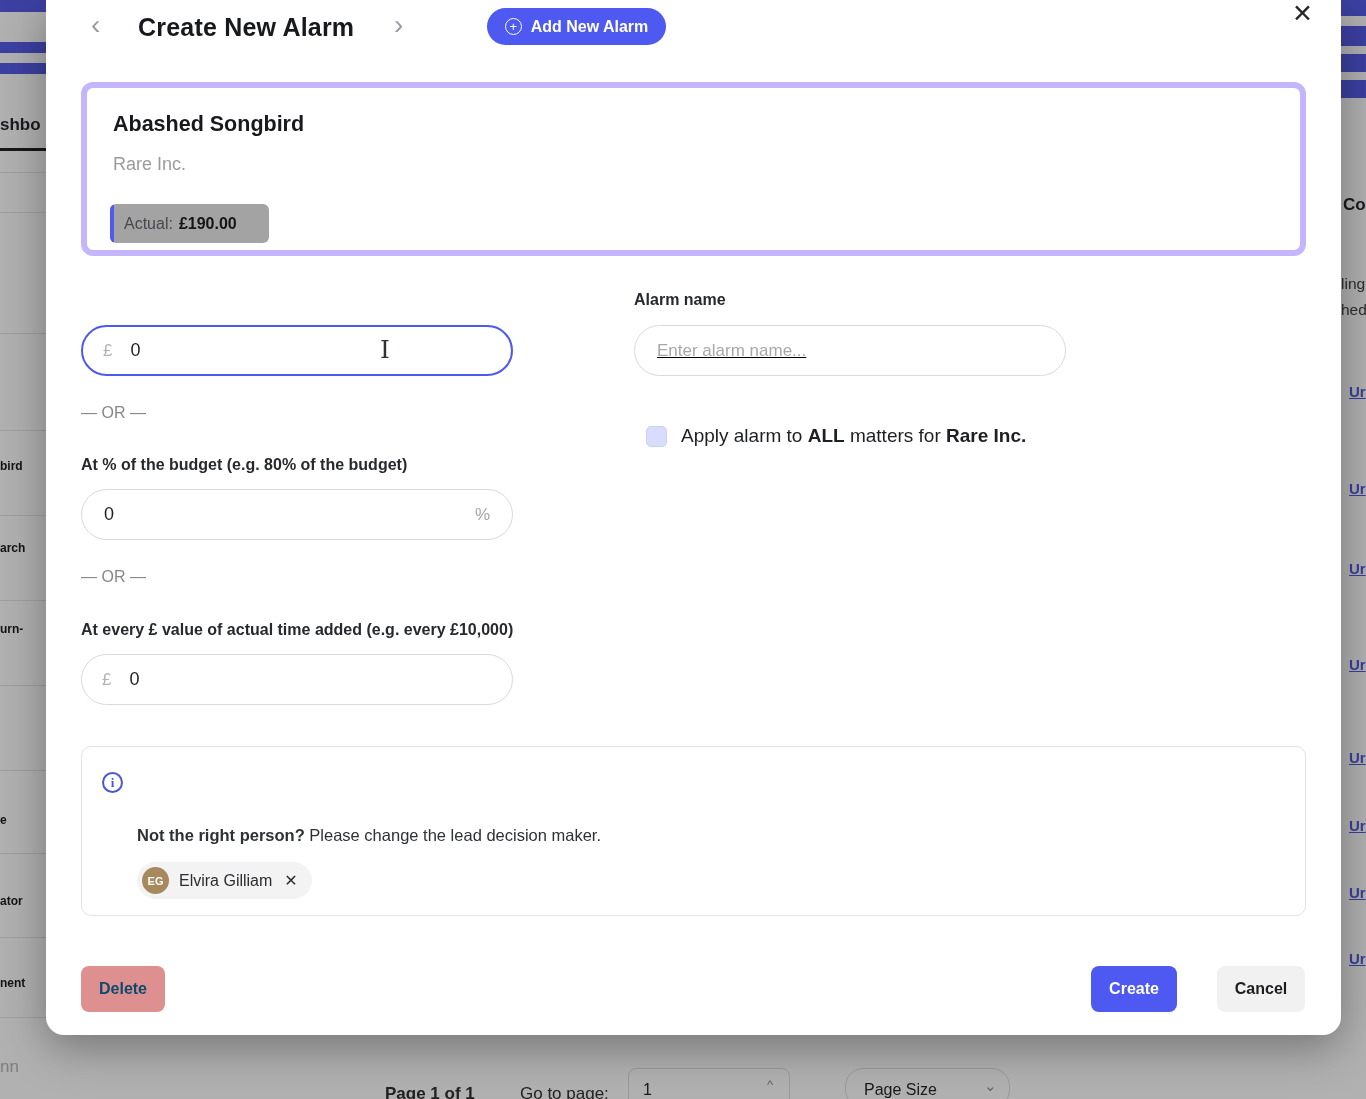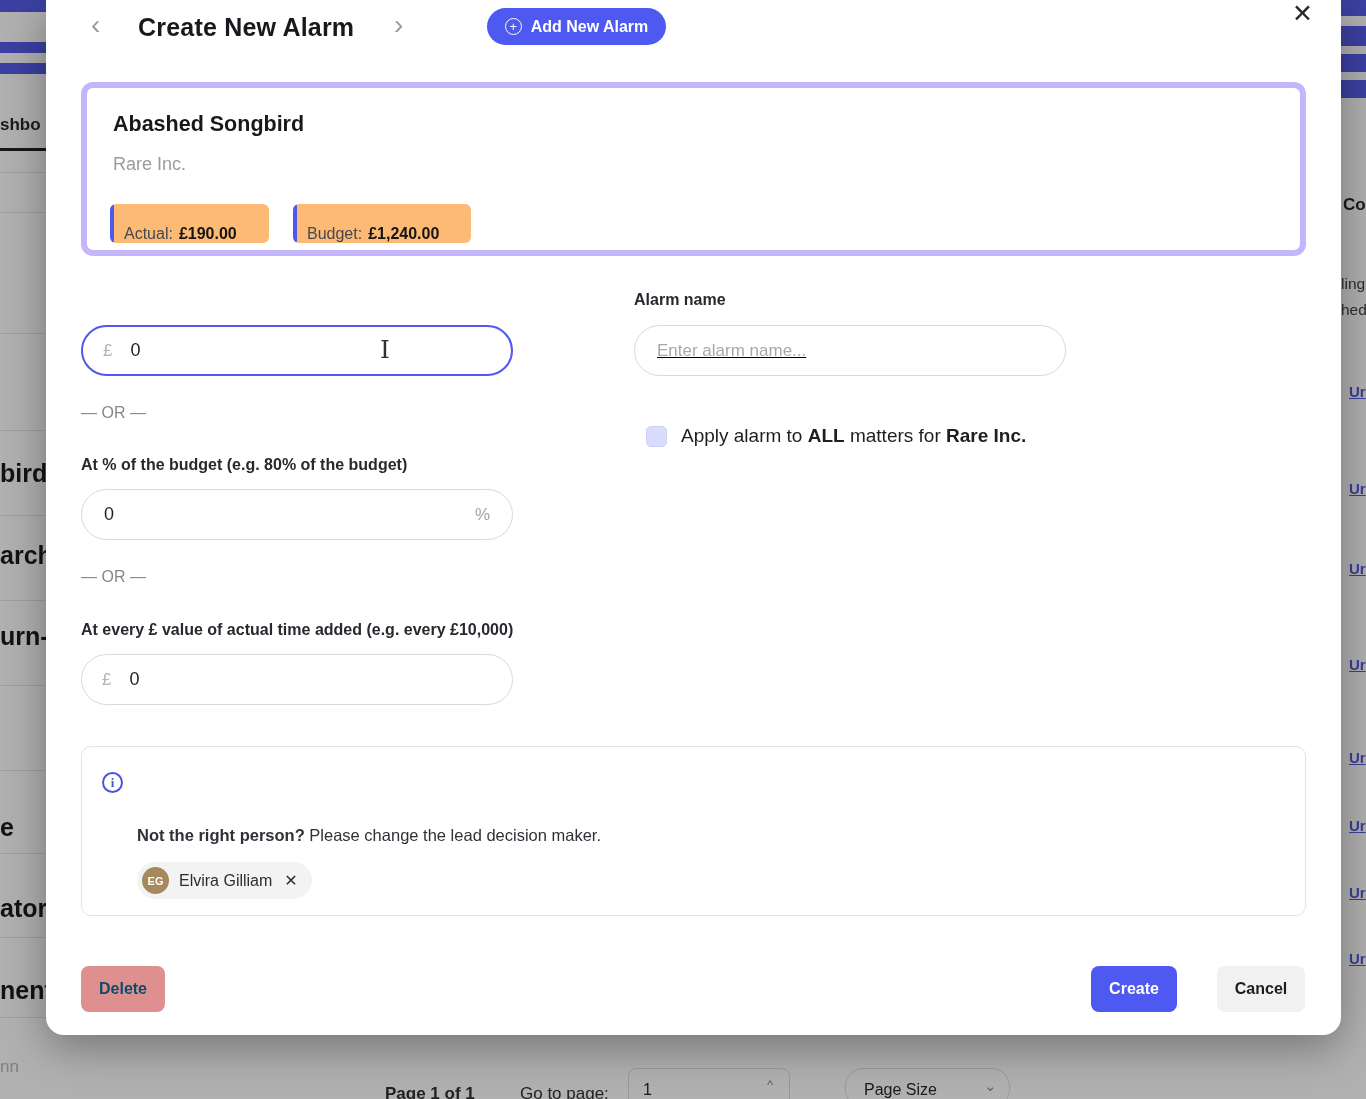--- a/index.html
+++ b/index.html
@@ -7,21 +7,21 @@
               font-family:"Liberation Sans", sans-serif; }
   .stage { position:relative; width:1366px; height:1099px; overflow:hidden; }
   .abs { position:absolute; }
   .pre { white-space:pre; }
 
   
   .bg-page { position:absolute; inset:0; background:#fff; z-index:1; }
   .stripe { position:absolute; background:#5157E8; }
   .sep { position:absolute; background:#E4E4E4; height:1px; }
   .bg-tab { font-size:17px; font-weight:700; color:#1d1f22; }
-  .bg-row { font-size:25px; font-weight:700; color:#141414; }
+  .bg-row { font-size:12px; font-weight:700; color:#141414; }
   .bg-cell { font-size:15.5px; color:#3c3c3c; }
   .bg-colhead { font-size:17px; font-weight:700; color:#1d1f22; }
   .bg-link { font-size:15px; font-weight:600; color:#4C57D8; text-decoration:underline; cursor:pointer; }
   .pg-label { font-size:17px; font-weight:600; color:#2a2a2a; }
   .pg-box { position:absolute; background:#fff; border:1px solid #DCDCDC; }
 
   .overlay { position:absolute; inset:0; background:rgba(18,18,20,0.33); z-index:5; }
 
   
   .modal { position:absolute; left:46px; top:0; width:1295px; height:1035px;
@@ -35,22 +35,22 @@
               font-family:"Liberation Sans", sans-serif; }
   .circle-plus { width:17px; height:17px; border:1.6px solid #fff; border-radius:50%;
                  display:flex; align-items:center; justify-content:center;
                  font-size:13px; font-weight:400; line-height:1; }
   .close-x { font-size:25px; color:#26282b; cursor:pointer; line-height:1; }
 
   .card { position:absolute; left:35px; top:82px; width:1225px; height:174px;
           border:6px solid #c4b5fd; border-radius:12px; background:#fff; }
   .matter-name { position:absolute; left:26px; top:24px; font-size:21.5px; font-weight:700; color:#17191c; }
   .matter-client { position:absolute; left:26px; top:66px; font-size:18px; color:#9B9B9B; }
-  .badge { position:absolute; top:116px; height:39px; display:flex; align-items:flex-end;
-           background:#fdba74; border-radius:6px; overflow:hidden; padding:0 16px 0 14px; }
+  .badge { position:absolute; top:116px; height:39px; display:flex; align-items:center;
+           background:#a3a3a3; border-radius:6px; overflow:hidden; padding:0 16px 0 14px; }
   .badge-bar { position:absolute; left:0; top:0; bottom:0; width:4px; background:#4D59F0; border-radius:3px; }
   .badge-label { font-size:16px; color:#45484d; }
   .badge-value { font-size:16px; font-weight:700; color:#141414; margin-left:6px; }
 
   .f-label { font-size:16px; font-weight:700; color:#26292e; }
   .tb { position:absolute; width:432px; height:51px; border:1px solid #D9D9D9;
         border-radius:26px; background:#fff; display:flex; align-items:center; cursor:text; }
   .tb-focus { border:2px solid #4D59F0; }
   .tb .prefix { color:#B3B3B3; font-size:17px; margin:0 0 0 20px; }
   .tb .val { color:#1d1f22; font-size:18px; margin-left:18px; }
@@ -165,25 +165,20 @@
     <span class="abs close-x" style="left:1246px;top:1px;">✕</span>
 
     <div class="card">
       <div class="matter-name">Abashed Songbird</div>
       <div class="matter-client">Rare Inc.</div>
       <div class="badge" style="left:23px;width:159px;">
         <span class="badge-bar"></span>
         <span class="badge-label">Actual:</span>
         <span class="badge-value">£190.00</span>
       </div>
-      <div class="badge" style="left:206px;width:178px;">
-        <span class="badge-bar"></span>
-        <span class="badge-label">Budget:</span>
-        <span class="badge-value">£1,240.00</span>
-      </div>
     </div>
 
     <div class="tb tb-focus" style="left:35px;top:325px;">
       <span class="prefix">£</span>
       <span class="val">0</span>
       <span class="ibeam">I</span>
     </div>
     <div class="abs or" style="left:35px;top:404px;">— OR —</div>
 
     <div class="abs f-label" style="left:35px;top:456px;">At % of the budget (e.g. 80% of the budget)</div>

